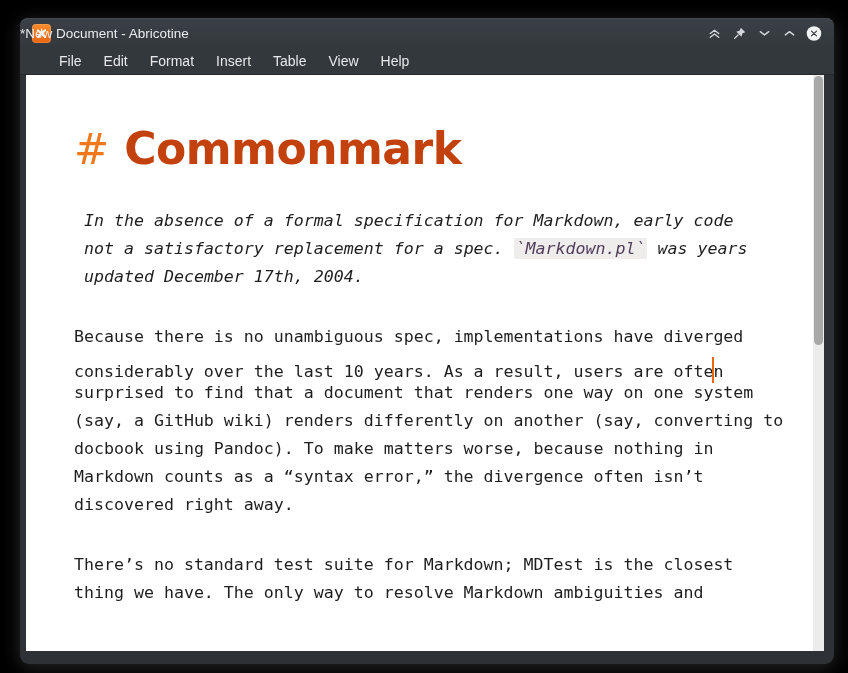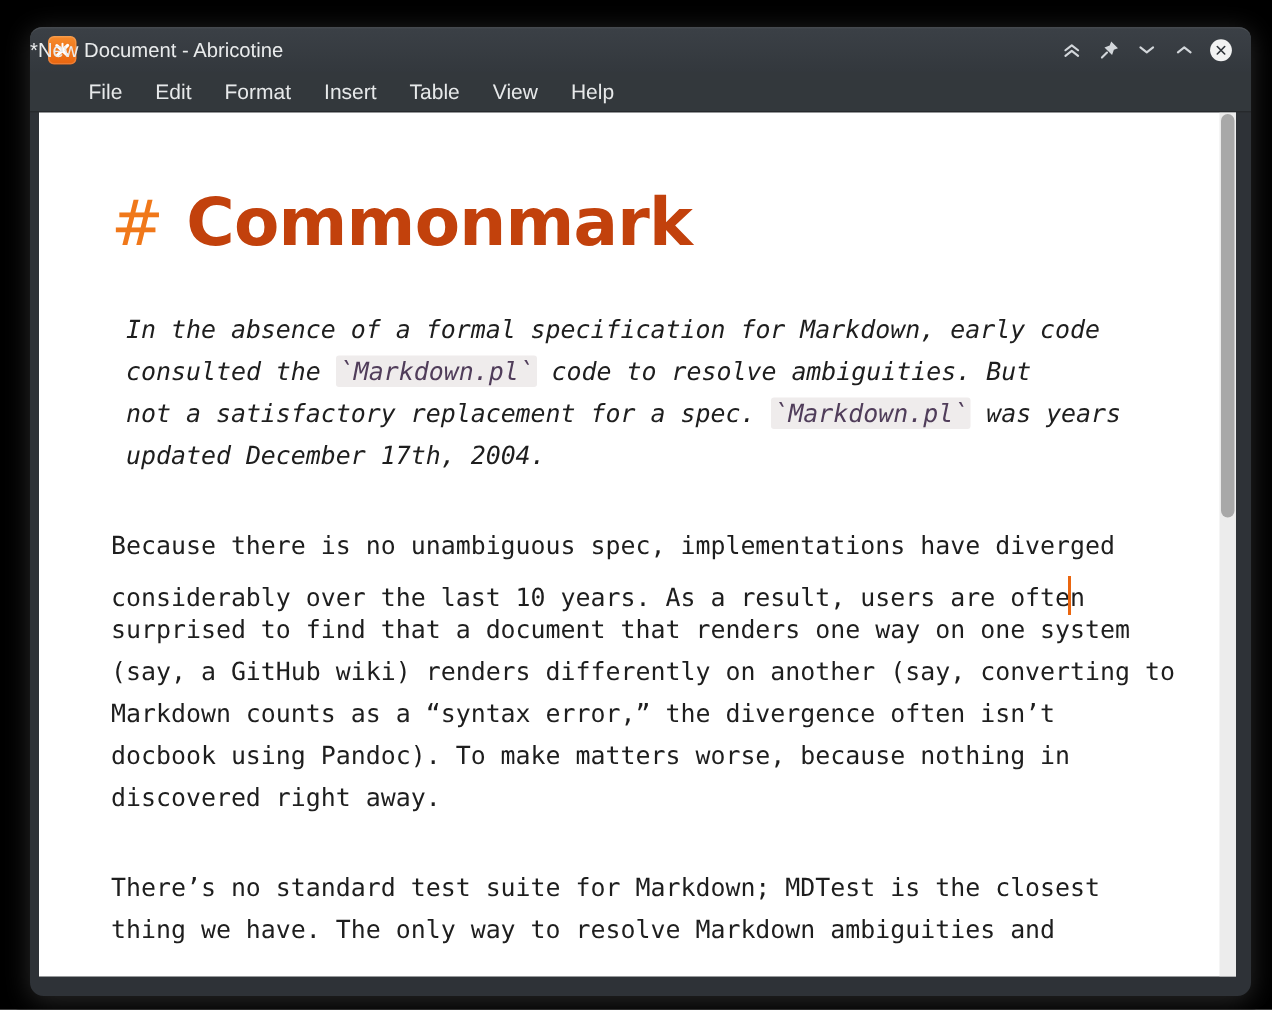--- a/index.html
+++ b/index.html
@@ -97,31 +97,30 @@
         <div class="menu-item">View</div>
         <div class="menu-item">Help</div>
       </div>
 
     <div class="doc">
       <div class="doc-content">
         <h1 class="md-h1"><span class="h-marker">#</span><span class="h-text">Commonmark</span></h1>
         <div id="paragraphs">
             <div class="para indented">
               <div class="tline"><span>In the absence of a formal specification for Markdown, early code</span></div>
-              <div class="tline"><span>consulted the </span><span class="inline-code">`Markdown.pl`</span><span> code to resolve ambiguities. But</span></div>
               <div class="tline"><span>not a satisfactory replacement for a spec. </span><span class="inline-code">`Markdown.pl`</span><span> was years</span></div>
               <div class="tline"><span>updated December 17th, 2004.</span></div>
             </div>
             <div class="para">
               <div class="tline"><span>Because there is no unambiguous spec, implementations have diverged</span></div>
               <div class="tline"><span>considerably over the last 10 years. As a result, users are ofte</span><span class="caret"></span><span>n</span></div>
               <div class="tline"><span>surprised to find that a document that renders one way on one system</span></div>
               <div class="tline"><span>(say, a GitHub wiki) renders differently on another (say, converting to</span></div>
+              <div class="tline"><span>docbook using Pandoc). To make matters worse, because nothing in</span></div>
               <div class="tline"><span>Markdown counts as a “syntax error,” the divergence often isn’t</span></div>
-              <div class="tline"><span>docbook using Pandoc). To make matters worse, because nothing in</span></div>
               <div class="tline"><span>discovered right away.</span></div>
             </div>
             <div class="para">
               <div class="tline"><span>There’s no standard test suite for Markdown; MDTest is the closest</span></div>
               <div class="tline"><span>thing we have. The only way to resolve Markdown ambiguities and</span></div>
             </div>
           </div>
       </div>
       <div class="scrollbar">
         <div class="scroll-thumb" style="top: 1px; height: 269px;"></div>

